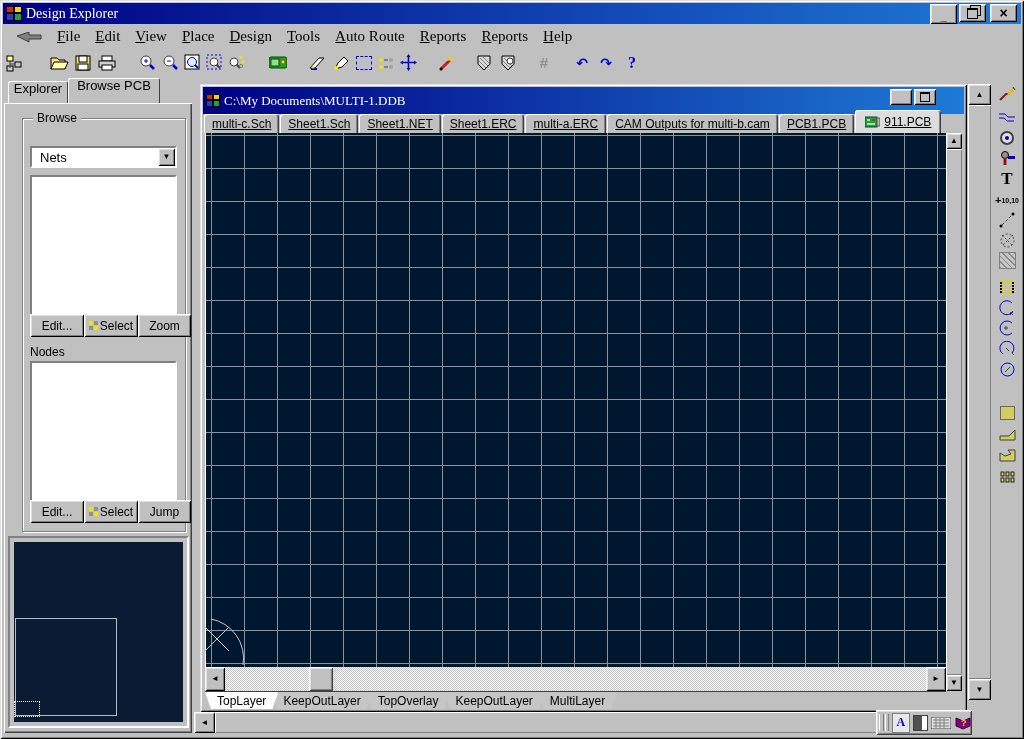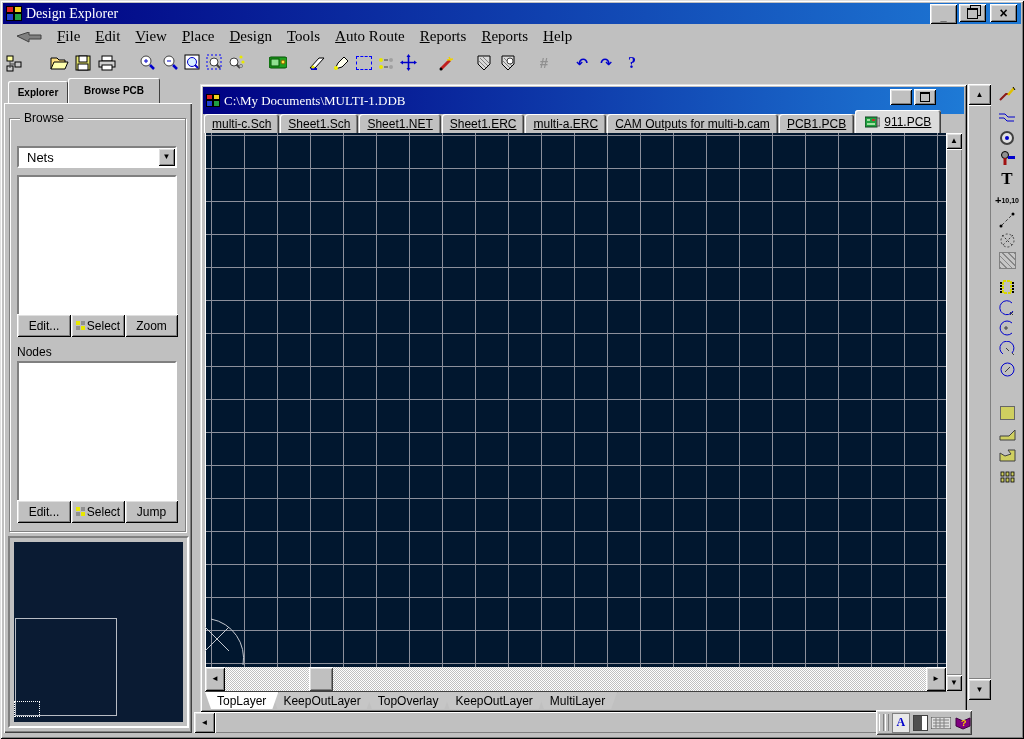--- a/index.html
+++ b/index.html
@@ -23,21 +23,21 @@
   .logo i{display:block;border:1px solid #000;box-sizing:border-box;}
   .cap{width:27px;height:18px;font-size:11px;font-weight:bold;}
   .menubar{left:3px;top:24px;right:3px;height:25px;display:flex;align-items:center;}
   .mi{display:inline-block;font-family:"Liberation Serif","DejaVu Serif",serif;font-size:15px;margin-right:15px;}
   .mi::first-letter{text-decoration:underline;}
   .toolbar{left:3px;top:49px;right:3px;height:27px;display:flex;align-items:center;}
   .ti{width:20px;height:20px;display:flex;align-items:center;justify-content:center;flex:0 0 auto;}
   
   .lpanel{left:4px;top:78px;width:188px;bottom:6px;}
   .ltab{position:absolute;background:#c0c0c0;box-shadow:inset 1px 1px 0 #fff,inset -1px 0 0 #404040;border-radius:2px 2px 0 0;
-        display:flex;align-items:center;justify-content:center;font-size:10px;font-weight:bold;}
+        display:flex;justify-content:center;font-size:13px;}
   .lbody{position:absolute;left:0;right:0;top:25px;bottom:0;background:#c0c0c0;box-shadow:inset 1px 1px 0 #fff,inset -1px -1px 0 #404040,inset -2px -2px 0 #808080;}
   .glegend{position:absolute;top:-8px;left:10px;background:#c0c0c0;padding:0 4px;font-size:12px;}
   .combo{position:absolute;left:7px;right:8px;top:27px;height:22px;}
   .combo .field{position:absolute;inset:0;border:2px solid;border-color:#808080 #fff #fff #808080;background:#fff;display:flex;align-items:center;padding-left:8px;font-size:13px;}
   .combo .drop{position:absolute;right:2px;top:2px;bottom:2px;width:17px;}
   .panel-btn{position:absolute;height:23px;}
   
   .mdi{left:194px;top:77px;width:798px;bottom:4px;background:#c0c0c0;}
   .docwin{left:200px;top:84px;width:767px;height:628px;background:#c0c0c0;
           box-shadow:inset 1px 1px 0 #dfdfdf,inset -1px -1px 0 #000,inset 2px 2px 0 #fff,inset -2px -2px 0 #808080;overflow:hidden;}
@@ -242,21 +242,21 @@
   <div class="abs lpanel">
     <div class="ltab" style="left:4px;top:3px;width:60px;height:22px;">
         <span>Explorer</span>
       </div>
     <div class="ltab" style="left:64px;top:0;width:92px;height:25px;z-index:2;">
         <span>Browse PCB</span>
       </div>
 
     <div class="lbody">
 
-      <div class="abs etch" style="left:5px;right:6px;top:15px;height:412px;">
+      <div class="abs etch" style="left:18px;right:6px;top:15px;height:412px;">
         <span class="glegend">Browse</span>
 
         <div class="combo">
           <span class="field">Nets</span>
           <span class="drop b95">
               <span class="arrow">▼</span>
             </span>
         </div>
 
         <div class="abs sunk" style="left:7px;right:8px;top:56px;height:137px;"></div>

